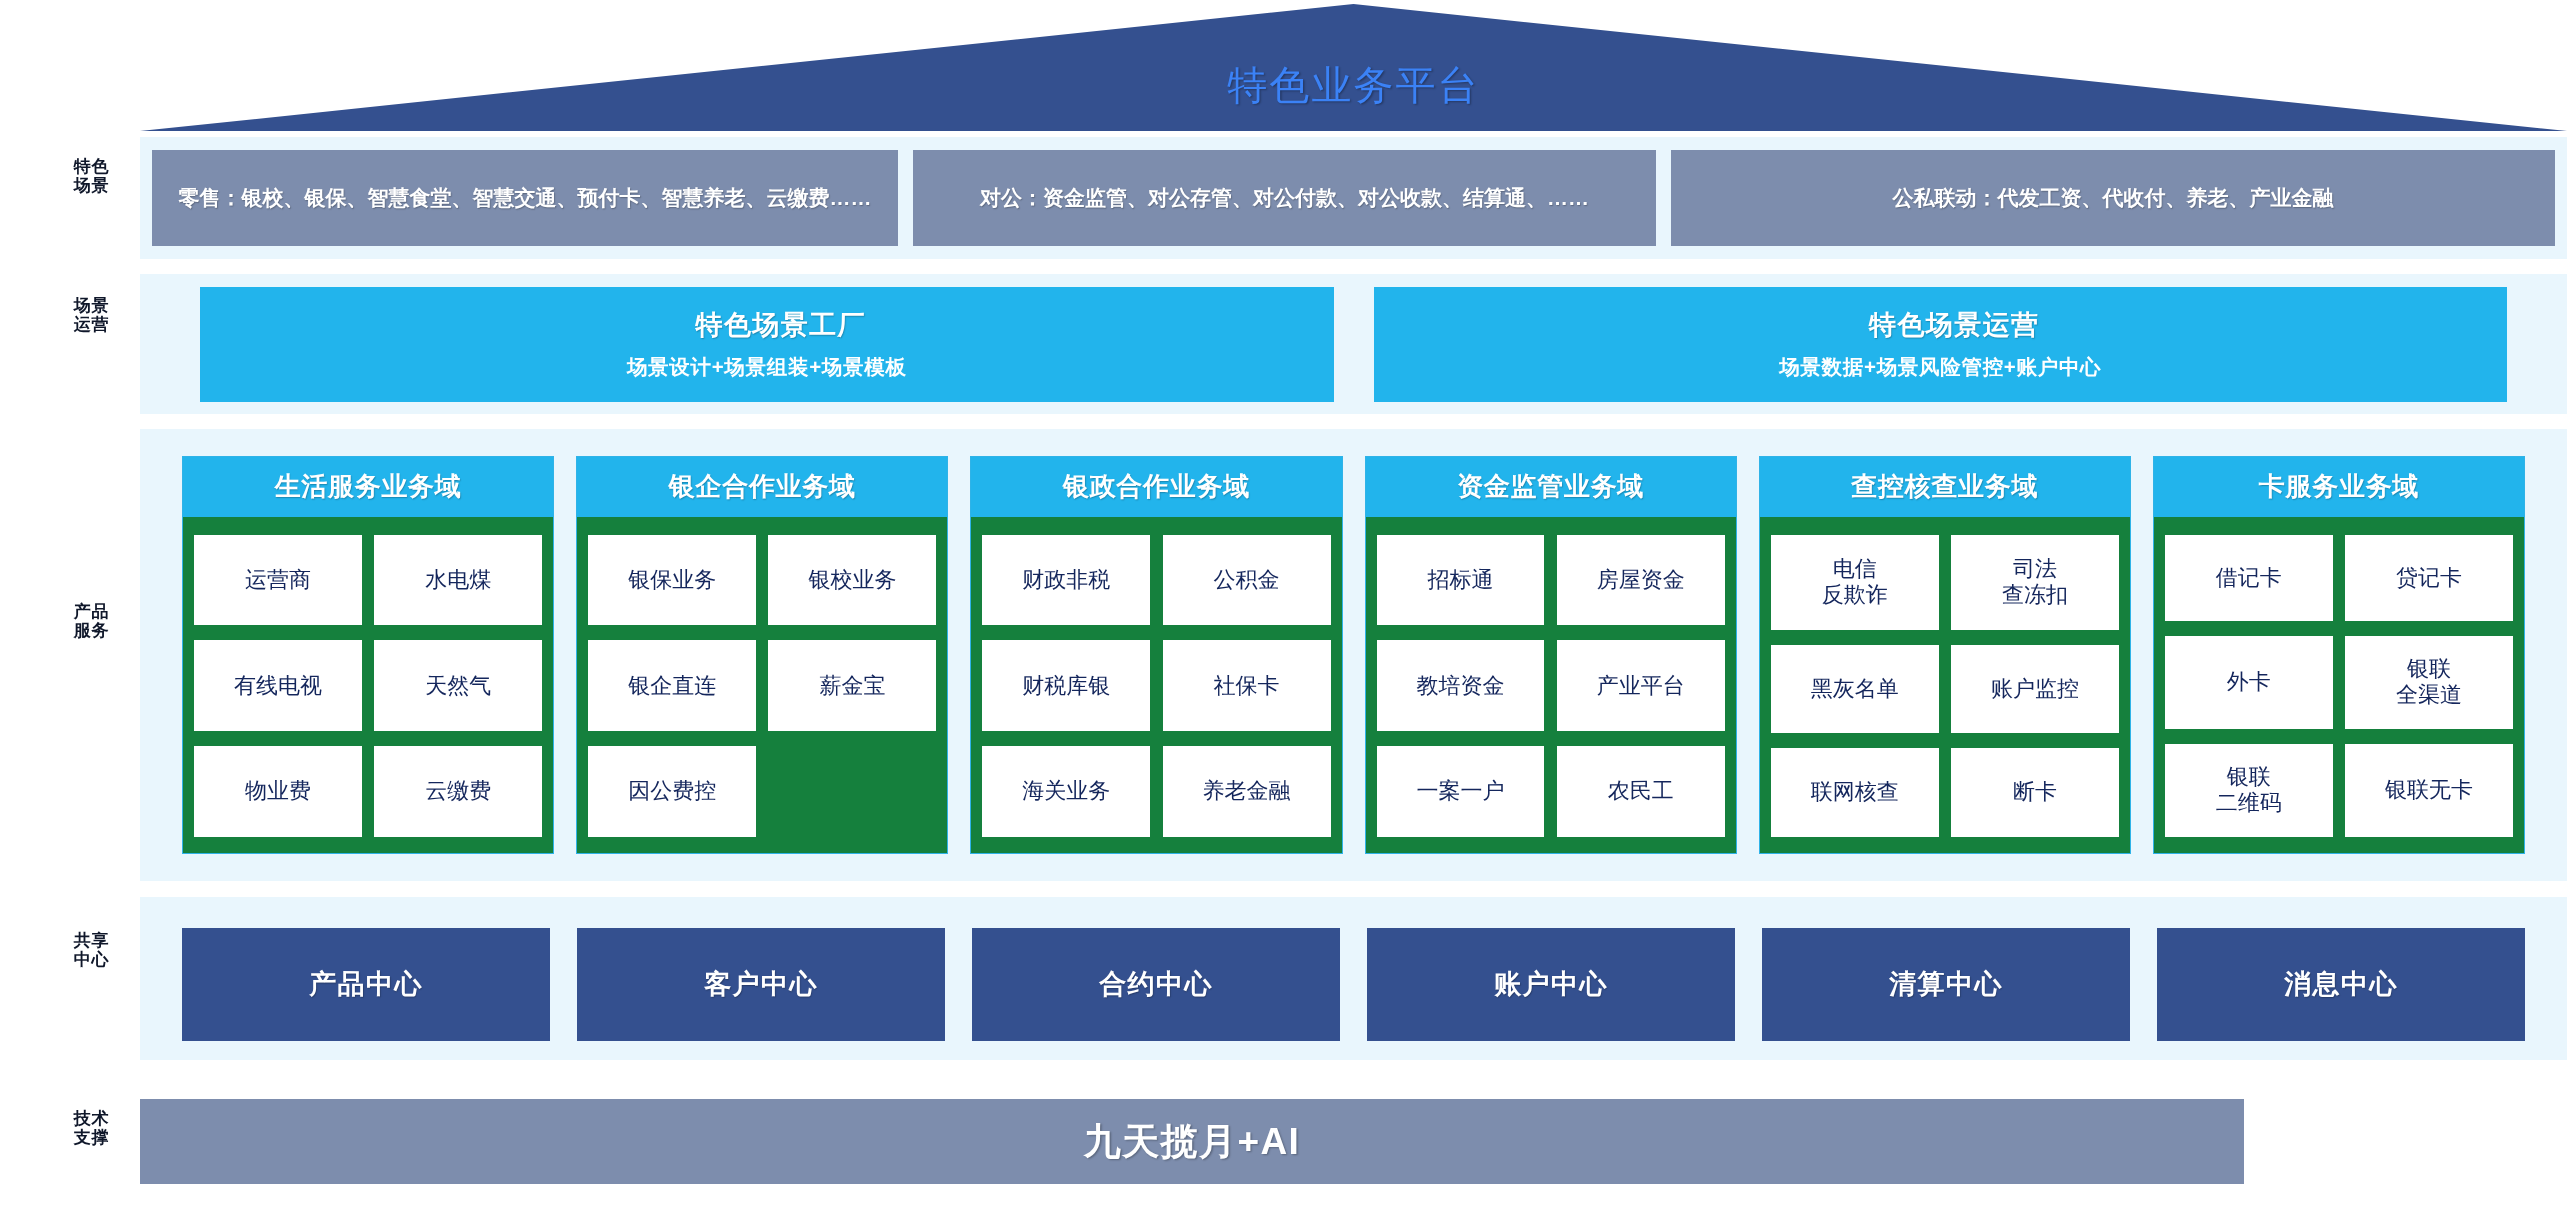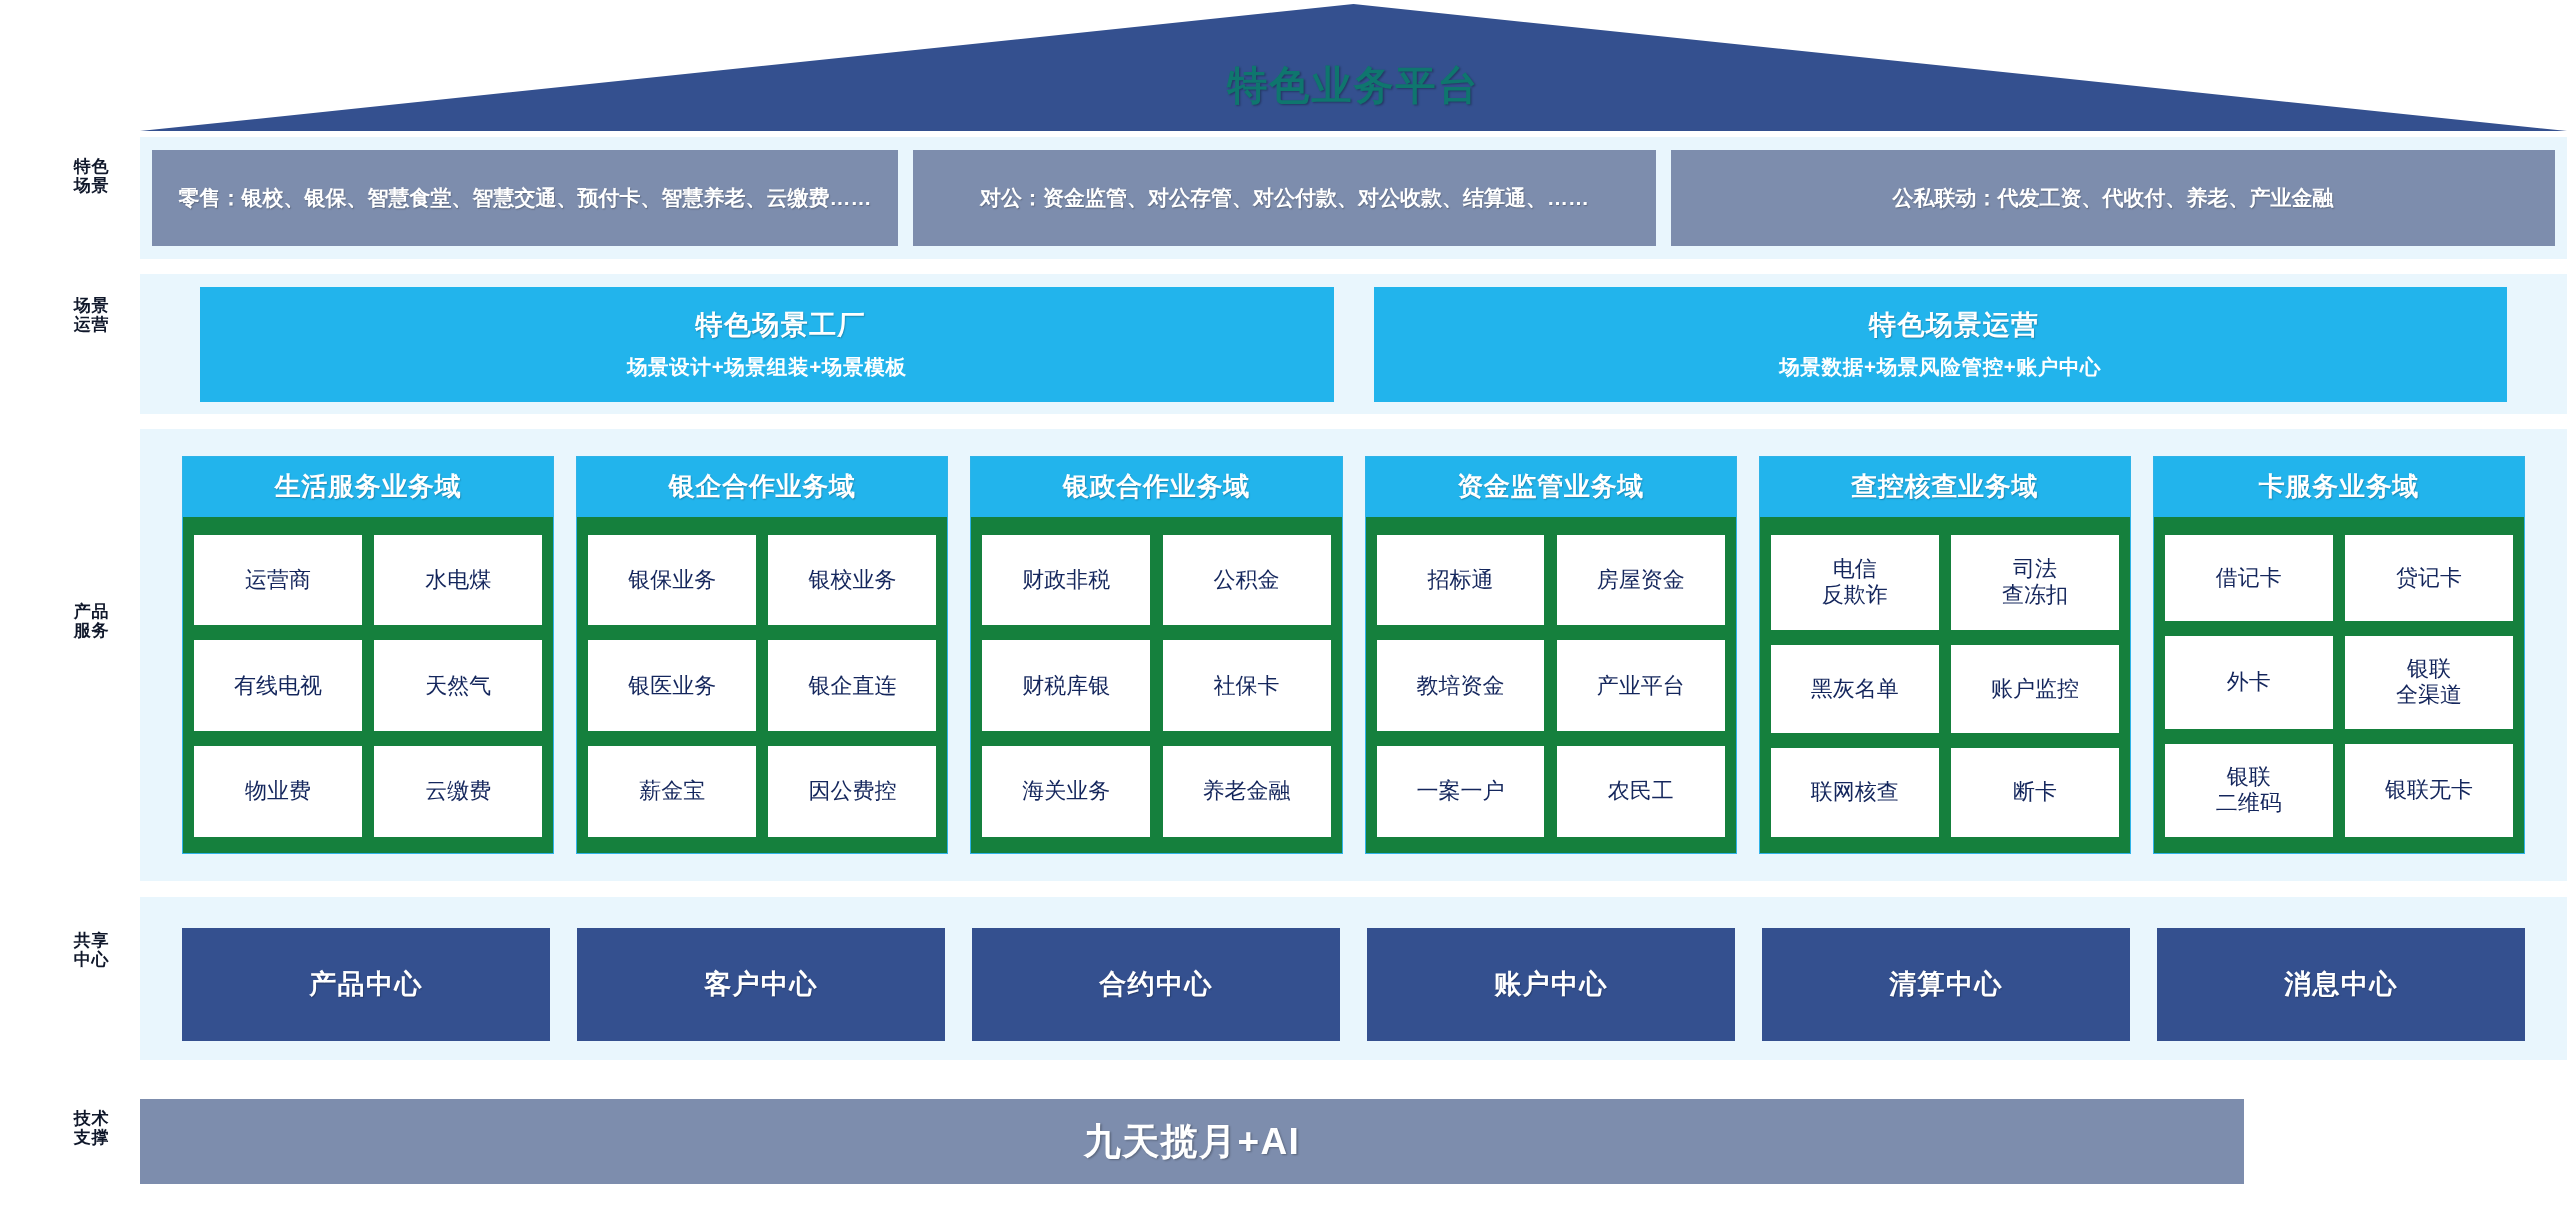--- a/index.html
+++ b/index.html
@@ -14,22 +14,22 @@
   
   .roof-wrap { position: absolute; left: 140px; top: 4.1px; width: 2427px; height: 127px; }
   .roof-shape {
     position: absolute; inset: 0;
     background: #34508f;
     clip-path: polygon(50% 0%, 100% 100%, 100% 100%, 0% 100%);
   }
   .roof-title {
     position: absolute; left: 0; right: 0; bottom: 18px;
     text-align: center;
-    color: #0f766e;
-    font-size: 40px; font-weight: bold;
+    color: #3b82f6;
+    font-size: 40px; font-weight: normal;
     letter-spacing: 2.1px;
     text-shadow: 1.4px 1.4px 2.1px rgba(0,0,0,.30);
   }
 
   
   .band {
     position: absolute;
     background: #e9f6fd;
     display: flex; align-items: center;
   }
@@ -203,21 +203,20 @@
           <div class="domain-cell">物业费</div>
           <div class="domain-cell">云缴费</div>
         </div>
       </div>
 
       <div class="domain-col">
         <div class="domain-head">银企合作业务域</div>
         <div class="domain-grid">
           <div class="domain-cell">银保业务</div>
           <div class="domain-cell">银校业务</div>
-          <div class="domain-cell">银医业务</div>
           <div class="domain-cell">银企直连</div>
           <div class="domain-cell">薪金宝</div>
           <div class="domain-cell">因公费控</div>
         </div>
       </div>
 
       <div class="domain-col">
         <div class="domain-head">银政合作业务域</div>
         <div class="domain-grid">
           <div class="domain-cell">财政非税</div>

